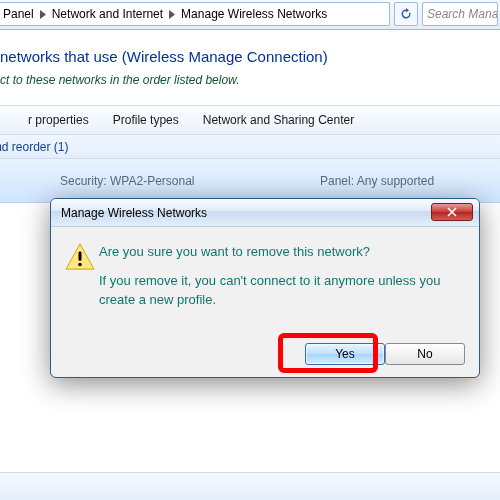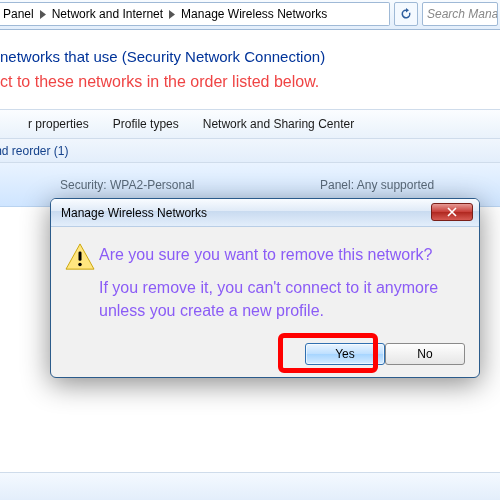--- a/index.html
+++ b/index.html
@@ -54,23 +54,24 @@
   .main {
     position: absolute; left: 0; top: 30px; width: 500px; bottom: 0;
     background: #fff;
   }
   .page-title {
     color: #003399; font-size: 15px;
     padding: 18px 0 8px 0; margin-left: -40px;
     white-space: nowrap;
   }
   .page-sub {
-    font-size: 16px; color: #ef4444;
+    font-size: 12px; color: #14532d;
     margin-left: -40px; padding-bottom: 18px;
     white-space: nowrap;
+    font-style: italic;
   }
 
   
   .toolbar {
     height: 30px;
     background: linear-gradient(#fbfdff, #e9f2fb);
     border-top: 1px solid #cfdceb;
     border-bottom: 1px solid #cfdceb;
     display: flex; align-items: center;
     padding-left: 16px;
@@ -135,21 +136,21 @@
     width: 42px; height: 18px;
     background: linear-gradient(#e69a95, #c8403a 48%, #b02820 52%, #d65a52);
     border: 1px solid #7a1f18; border-radius: 3px;
     display:flex; align-items:center; justify-content:center;
   }
   .dlg-close svg { width:10px; height:10px; }
 
   .dlg-body {
     padding: 16px 14px 0 14px;
     display: flex;
-    font-size: 16px; color: #8b5cf6; justify-content: flex-end;
+    font-size: 13px; color: #0f766e; justify-content: flex-end;
   }
   .warn-icon { width: 34px; flex: 0 0 34px; }
   .warn-icon svg { width: 30px; height: 28px; }
   .dlg-text { flex: 1; line-height: 1.45; }
   .dlg-text .q { margin-bottom: 10px; }
 
   .dlg-buttons {
     position: absolute; bottom: 12px; right: 14px;
     display: flex; 
   }
@@ -205,21 +206,21 @@
         <path d="M8 2a6 6 0 1 0 5.7 4.1l-1.8.7A4 4 0 1 1 8 4v2l4-3-4-3v2z" fill="#2f5e9e"></path>
       </svg>
   </div>
   <div class="search-box">
     <span>Search Manag</span>
   </div>
 </div>
 
 <div class="main">
   <div style="padding-left:40px;">
-    <div class="page-title">networks that use (Security Network Connection)</div>
+    <div class="page-title">networks that use (Wireless Manage Connection)</div>
     <div class="page-sub">ct to these networks in the order listed below.</div>
   </div>
 
   <div class="toolbar">
     <div class="tb-item">r properties</div>
     <div class="tb-item">Profile types</div>
     <div class="tb-item">Network and Sharing Center</div>
   </div>
 
   <div class="group-header">

